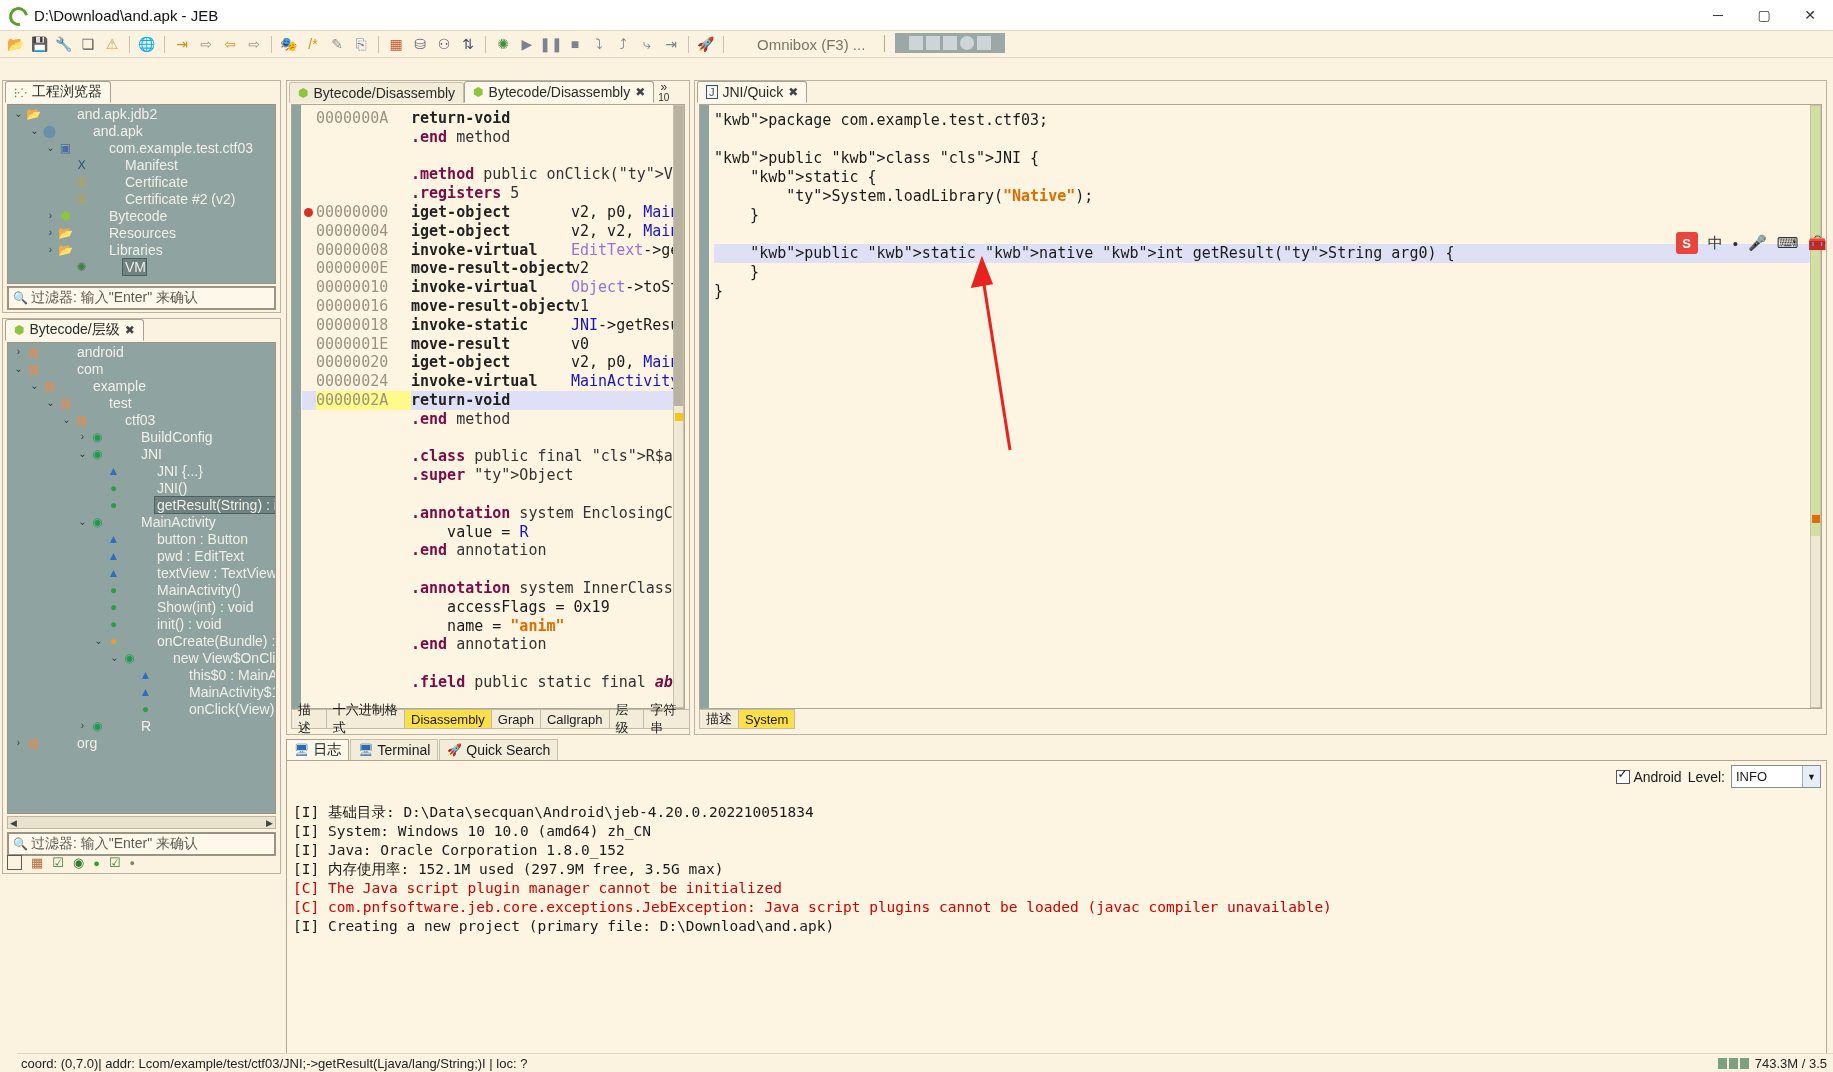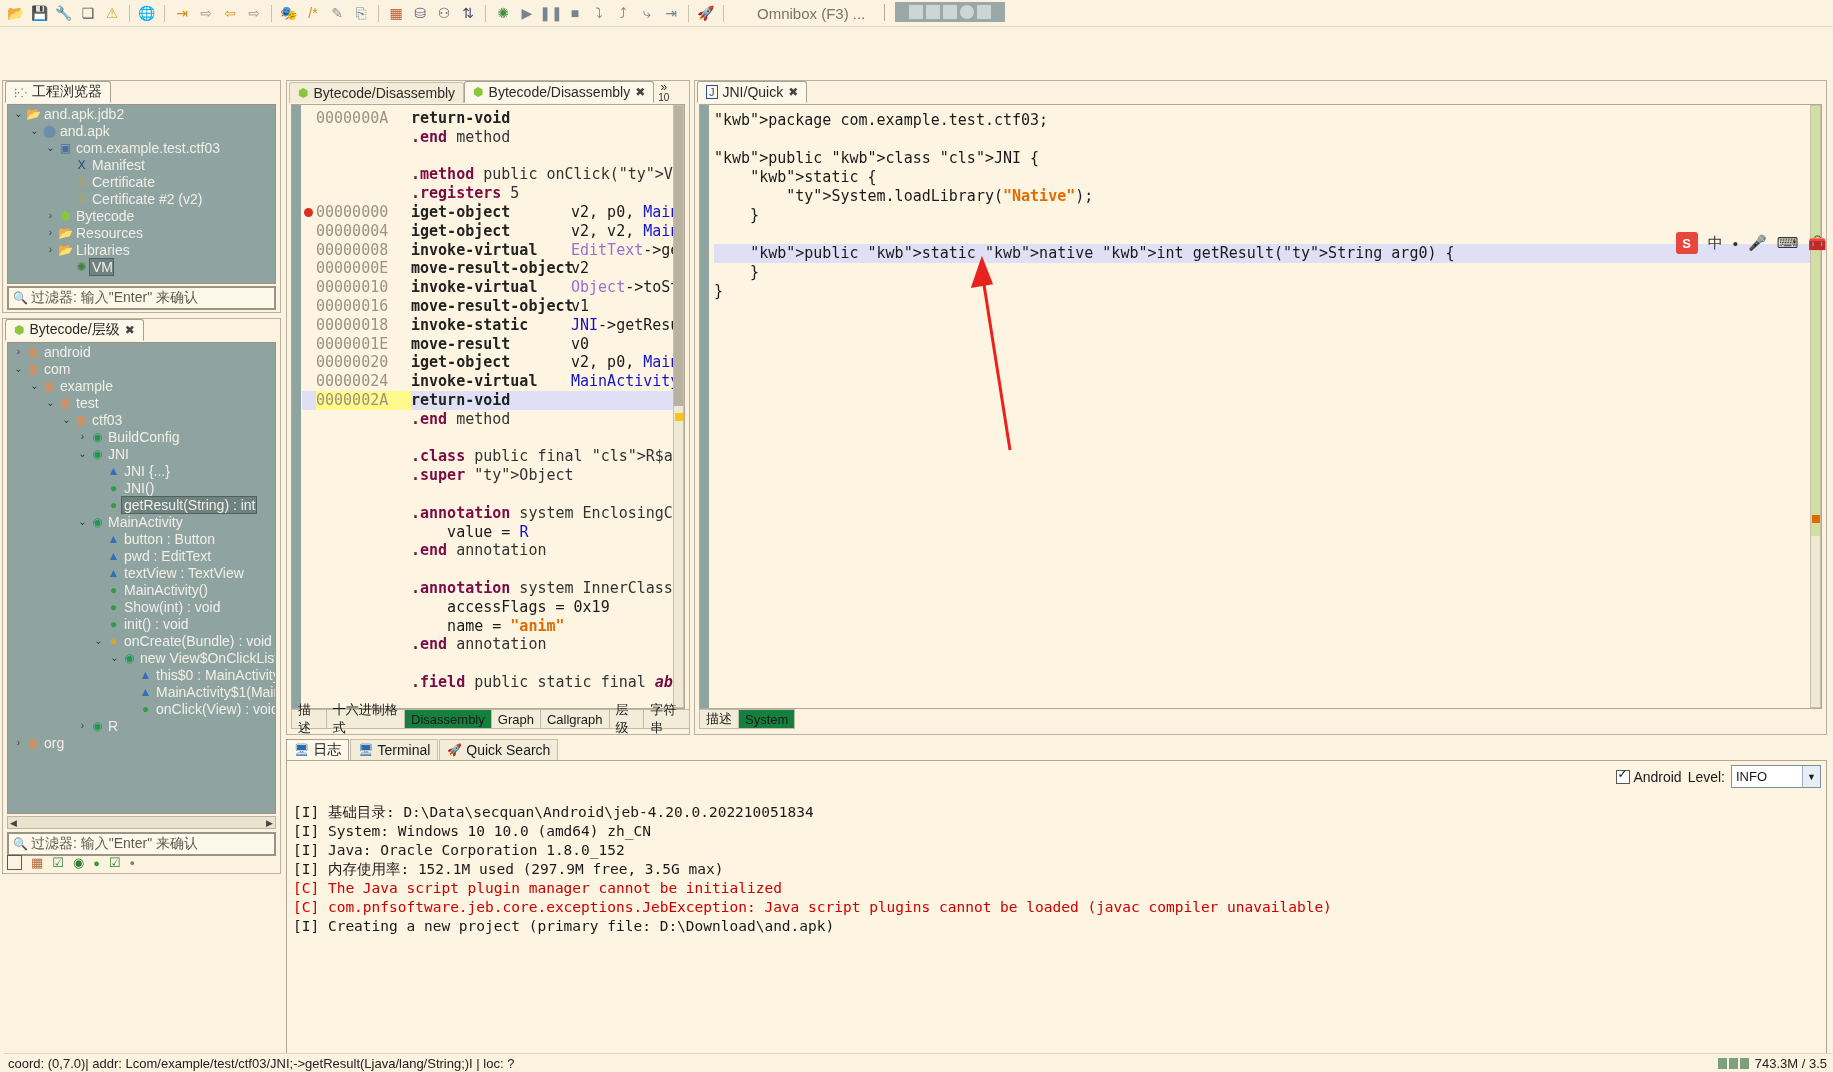--- a/index.html
+++ b/index.html
@@ -53,21 +53,21 @@
   .tab.inactive{background:#f3ecd8;border:1px solid #c6bfab;border-bottom:none;
        border-top-left-radius:3px;border-top-right-radius:3px;}
   .tabclose{font-size:12px;color:#444;}
 
   
   .treebox{position:absolute;left:4px;right:4px;background:#8fa3a1;border:1px solid #9b9484;
            overflow:hidden;}
   .trow{display:flex;align-items:center;height:17px;font-size:14px;color:#f2efe6;white-space:nowrap;}
   .trow .tw{width:13px;text-align:center;color:#2f3f3f;font-size:10px;flex:none;}
   .trow .ic{width:17px;text-align:center;flex:none;font-size:12px;line-height:1;}
-  .trow .lbl{padding-left:2px;}
+  .trow .lbl{padding-left:2px;margin-left:33px;}
   .trow.sel .lbl{background:#6e8280;outline:1px solid #4f605e;}
   .filterbar{position:absolute;left:4px;right:4px;height:20px;background:#fdf8ea;
      border:2px solid #9b9484;display:flex;align-items:center;font-size:14px;color:#5d5a50;}
   .filterbar .mag{margin:0 3px 0 4px;font-size:12px;color:#334;}
 
   
   .ic-folder{color:#e8a33d;}
   .ic-apk{color:#6a8fa8;}
   .ic-pkg{color:#4a6fa5;}
   .ic-x{color:#30507a;}
@@ -93,21 +93,21 @@
   .str{color:#e06c00;font-weight:bold;}
   .cls{color:#1414cc;}
   .idf{color:#333;}
   .fieldit{color:#7a0b45;font-style:italic;font-weight:bold;}
   .addrhl{background:#fffa8a;}
   .bp{position:absolute;width:9px;height:9px;border-radius:50%;background:#d93025;}
 
   .bottomtabs{position:absolute;display:flex;height:20px;align-items:center;}
   .btab{height:18px;padding:0 6px;font-size:13px;background:#f3ecd8;border:1px solid #c2bba7;
         display:flex;align-items:center;margin-right:-1px;}
-  .btab.active{background:#15803d;}
+  .btab.active{background:#fde047;}
 
   
   .logpanel{position:absolute;}
   .logtabs{display:flex;height:21px;align-items:flex-end;}
   .ltab{display:flex;align-items:center;gap:4px;height:20px;padding:0 7px;font-size:14px;
         border:1px solid #c6bfab;border-bottom:none;background:#f3ecd8;margin-right:1px;}
   .ltab.active{background:#fdf8ea;border-color:#a9a294;}
   .logbody{position:absolute;left:0;right:0;top:21px;bottom:0;background:#fdf5e2;
       border:1px solid #b0a894;box-sizing:border-box;overflow:hidden;
       font-family:"DejaVu Sans Mono","Liberation Mono",monospace;font-size:14.5px;line-height:19px;
@@ -124,21 +124,21 @@
   .lvlsel .cv{position:absolute;right:0;top:0;width:17px;height:100%;background:#e7eef6;
      border-left:1px solid #9fb0c0;display:flex;align-items:center;justify-content:center;font-size:9px;}
 
   
   .imebar{position:absolute;right:6px;top:810px;display:flex;align-items:center;gap:10px;}
   .imebar .sg{width:22px;height:22px;background:#e8453c;color:#fff;font-size:13px;
      display:flex;align-items:center;justify-content:center;border-radius:3px;font-weight:bold;}
   .imebar span{font-size:15px;color:#333;}
 
   
-  .statusbar{position:absolute;left:4px;right:0;bottom:0;height:18px;background:#fbf3e0;
+  .statusbar{position:absolute;left:17px;right:0;bottom:0;height:18px;background:#fbf3e0;
      border-top:1px solid #ded7c3;display:flex;align-items:center;font-size:13px;color:#222;}
   .statusbar .right{margin-left:auto;display:flex;align-items:center;gap:6px;padding-right:6px;}
   .memchip{display:flex;align-items:center;gap:2px;}
   .membar{width:9px;height:11px;background:#7da07d;}
 
   
   .lbtools{position:absolute;left:4px;bottom:4px;display:flex;align-items:center;gap:9px;
            font-size:13px;}
   .lbtools i{display:inline-block;width:13px;height:13px;border:1px solid #5a5a5a;}
 
@@ -149,20 +149,29 @@
     display:flex;align-items:center;justify-content:space-between;box-sizing:border-box;}
   .hscroll .ar{font-size:9px;color:#444;padding:0 2px;}
   .vscrollbar{position:absolute;width:11px;background:#efe8d3;border:1px solid #c8c0ac;box-sizing:border-box;}
   .vthumb{position:absolute;left:0;width:9px;background:#b9b2a0;}
 </style>
 </head>
 <body>
 
 <div class="app">
 
+  <div class="titlebar">
+    <div class="appicon"></div>
+    <div class="titletext">D:\Download\and.apk - JEB</div>
+    <div class="wincontrols">
+      <div>─</div>
+      <div>▢</div>
+      <div class="close">✕</div>
+    </div>
+  </div>
 
 
   <div class="toolbar">
     <div class="tbi" style="color:#e0a33a">📂</div>
     <div class="tbi" style="color:#3d6fa8">💾</div>
     <div class="tbi" style="color:#c7432c">🔧</div>
     <div class="tbi" style="color:#555">❏</div>
     <div class="tbi" style="color:#d79a2b">⚠</div>
     <div class="tbsep"></div>
     <div class="tbi" style="color:#2f7fbf">🌐</div>

